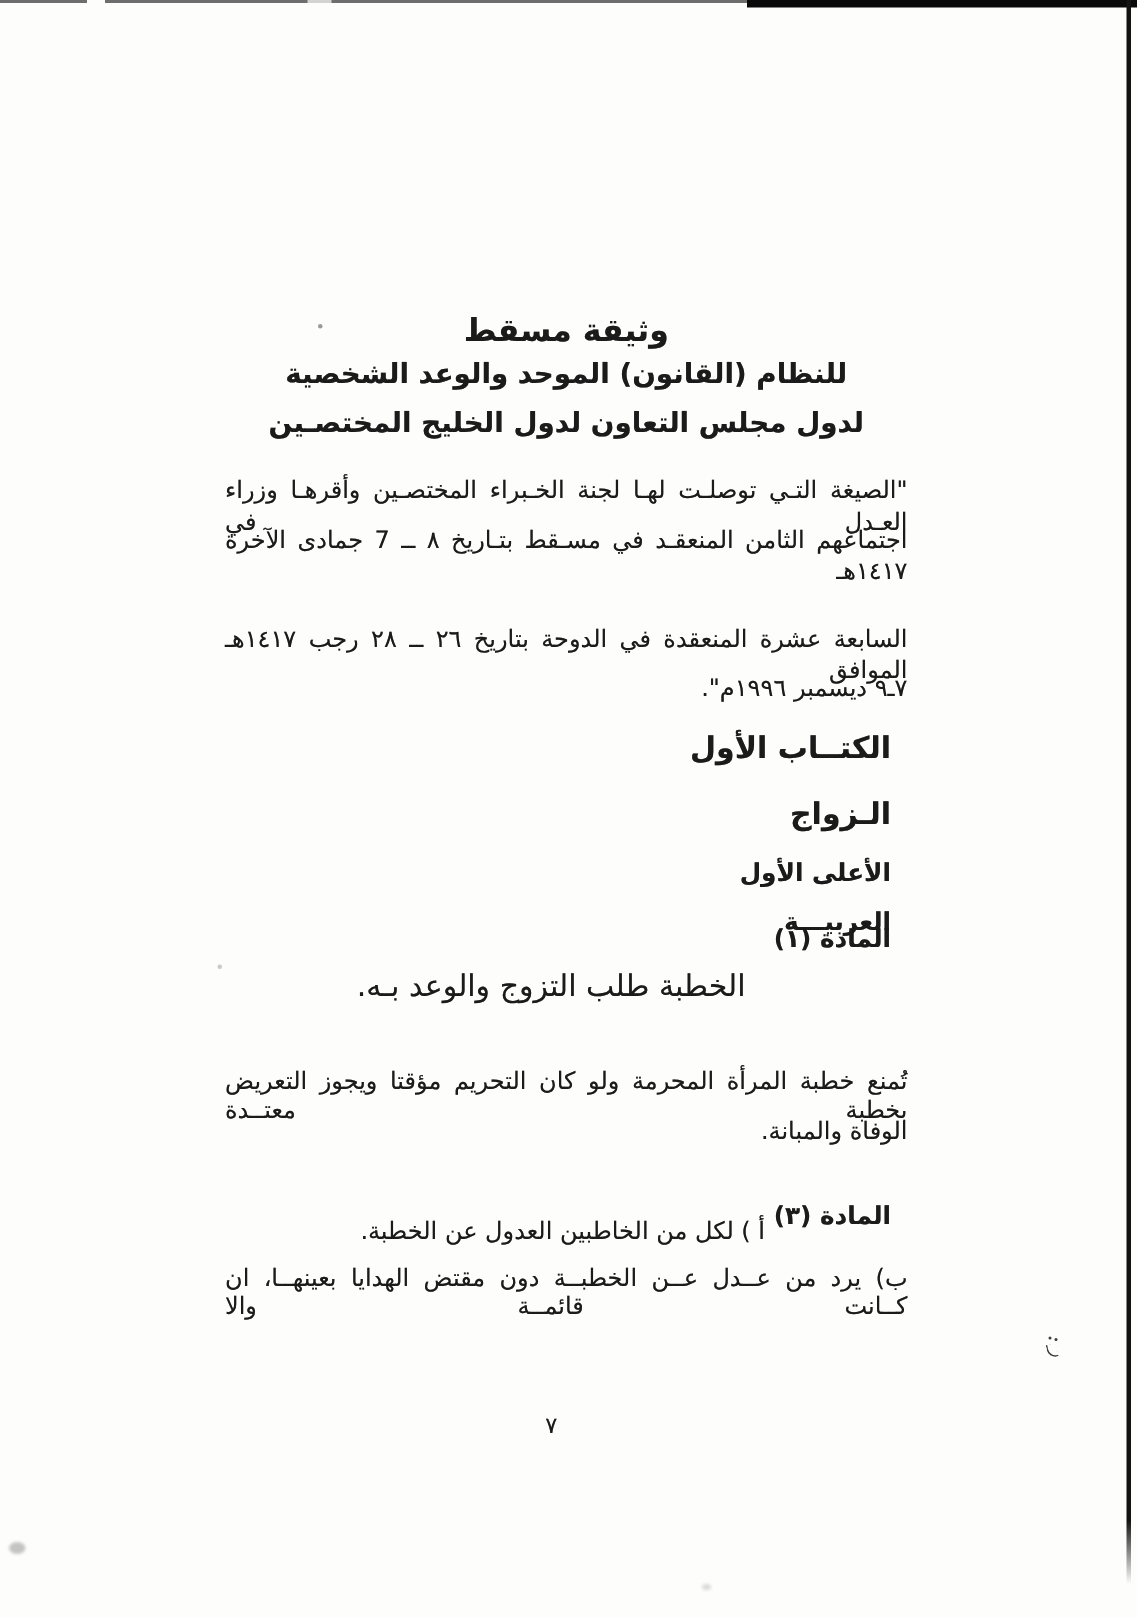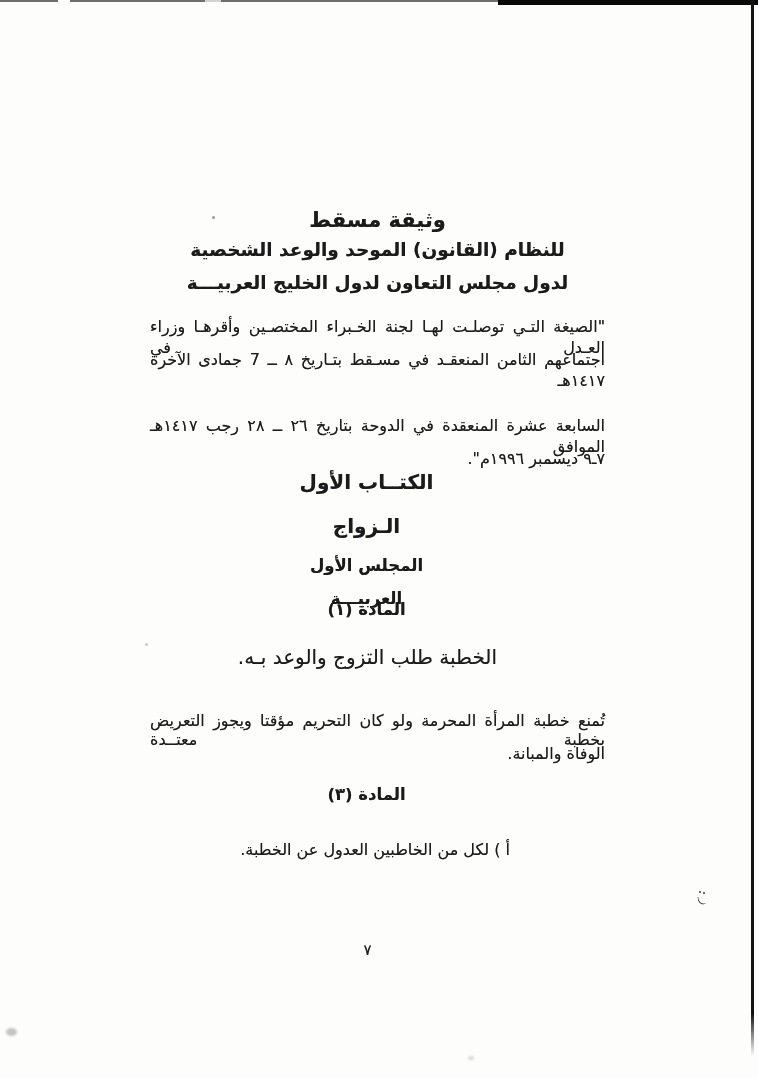--- a/index.html
+++ b/index.html
@@ -2,21 +2,21 @@
 <html lang="ar" dir="rtl"><head>
 <meta charset="utf-8">
 <style>
   html,body{margin:0;padding:0;background:#ffffff;}
   .page{
     position:relative;width:758px;height:1078px;overflow:hidden;
     background:#fdfdfc;color:#1b1b1b;
     font-family:"DejaVu Sans",sans-serif;direction:rtl;
   }
   .blk{position:absolute;left:150px;width:455px;}
-  .cblk{position:absolute;left:139px;width:455px;text-align:center;}
+  .cblk{position:absolute;left:139px;width:455px;text-align:right;margin-top:16px;}
   .center{text-align:center;}
   .justify{text-align:justify;text-align-last:justify;}
   .rt{text-align:right;}
   .soft{text-shadow:0 0 .4px rgba(20,20,20,.55);}
 
   
   .t1{top:208px;font-size:21px;font-weight:bold;letter-spacing:.5px;}
   .t2{top:239px;font-size:18.5px;font-weight:bold;}
   .t3{top:272px;font-size:18.5px;font-weight:bold;}
 
@@ -29,21 +29,21 @@
   .hpart{top:514px;font-size:20px;font-weight:bold;}
   .hchap{top:556px;font-size:16.5px;font-weight:bold;}
   .hsect{top:589px;font-size:16.5px;font-weight:bold;}
   .hart{font-size:16.5px;font-weight:bold;}
   .ha1{top:600px}.ha2{top:686px}.ha3{top:785px}
 
   
   .a1t{top:645px;font-size:20px;padding-right:108px;box-sizing:border-box;}
   .a2l1{top:711px;font-size:16px;}
   .a2l2{top:744px;font-size:16px;}
-  .a3a{top:811px;font-size:16px;padding-right:95px;box-sizing:border-box;margin-top:29px;}
+  .a3a{top:811px;font-size:16px;padding-right:95px;box-sizing:border-box;}
   .a3b{top:842px;font-size:16px;}
 
   .pgnum{position:absolute;top:941px;left:340px;width:55px;text-align:center;font-size:15px;}
 
   
   .topline-thin{position:absolute;top:0;left:0;width:505px;height:2px;background:#4a4a4a;opacity:.8;}
   .topline-gap1{position:absolute;top:0;left:58px;width:12px;height:3px;background:#fdfdfc;}
   .topline-gap2{position:absolute;top:0;left:205px;width:16px;height:3px;background:#fdfdfc;opacity:.7;}
   .topline-thick{position:absolute;top:0;left:498px;width:260px;height:5px;background:#0a0a0a;}
   .rightline{position:absolute;top:0;left:751px;width:3px;height:1056px;
@@ -68,40 +68,41 @@
 <div class="page">
 
   <div class="topline-thin"></div>
   <div class="topline-gap1"></div>
   <div class="topline-gap2"></div>
   <div class="topline-thick"></div>
   <div class="rightline"></div>
 
   <div class="blk center t1 soft">وثيقة مسقط</div>
   <div class="blk center t2 soft">للنظام (القانون) الموحد والوعد الشخصية</div>
-  <div class="blk center t3 soft">لدول مجلس التعاون لدول الخليج العربيـــة</div>
+  <div class="blk center t3 soft">لدول مجلس التعاون لدول الخليج المختصـين</div>
 
   <div class="blk pl justify p1 soft">"الصيغة التـي توصلـت لهـا لجنة الخـبراء المختصـين وأقرهـا وزراء العـدل في</div>
   <div class="blk pl justify p2 soft">اجتماعهم الثامن المنعقـد في مسـقط بتـاريخ ٨ ــ 7 جمادى الآخرة ١٤١٧هـ</div>
   <div class="blk pl justify p4 soft">السابعة عشرة المنعقدة في الدوحة بتاريخ ٢٦ ــ ٢٨ رجب ١٤١٧هـ الموافق</div>
   <div class="blk pl rt p5 soft">٧ـ٩ ديسمبر ١٩٩٦م".</div>
 
   <div class="cblk hbook soft">الكتــاب الأول</div>
   <div class="cblk hpart soft">الـزواج</div>
-  <div class="cblk hchap soft">المجلس الأول</div>
+  <div class="cblk hchap soft">الأعلى الأول</div>
   <div class="cblk hsect soft">العربيـــة</div>
 
   <div class="cblk hart ha1 soft">المادة (١)</div>
   <div class="blk rt a1t soft">الخطبة طلب التزوج والوعد بـه.</div>
 
   <div class="blk justify a2l1 soft">تُمنع خطبة المرأة المحرمة ولو كان التحريم مؤقتا ويجوز التعريض بخطبة معتــدة</div>
   <div class="blk rt a2l2 soft">الوفاة والمبانة.</div>
 
   <div class="cblk hart ha3 soft">المادة (٣)</div>
   <div class="blk rt a3a soft">أ ) لكل من الخاطبين العدول عن الخطبة.</div>
+  <div class="blk justify a3b soft">ب) يرد من عــدل عــن الخطبــة دون مقتض الهدايا بعينهــا، ان كــانت قائمــة والا</div>
 
   <div class="pgnum soft">٧</div>
 
   <div class="speck sp-title"></div>
   <div class="speck sp-art1"></div>
   <div class="speck sp-bl"></div>
   <div class="speck sp-bm"></div>
   <div class="scribble">
     <div class="d1"></div>
       <div class="d2"></div>

